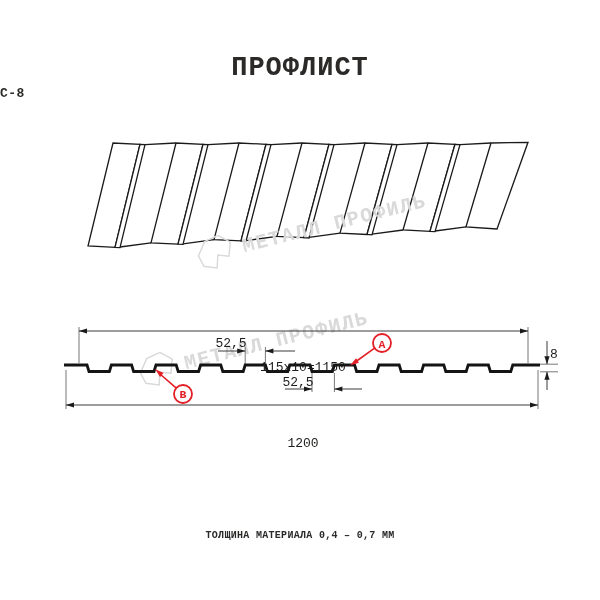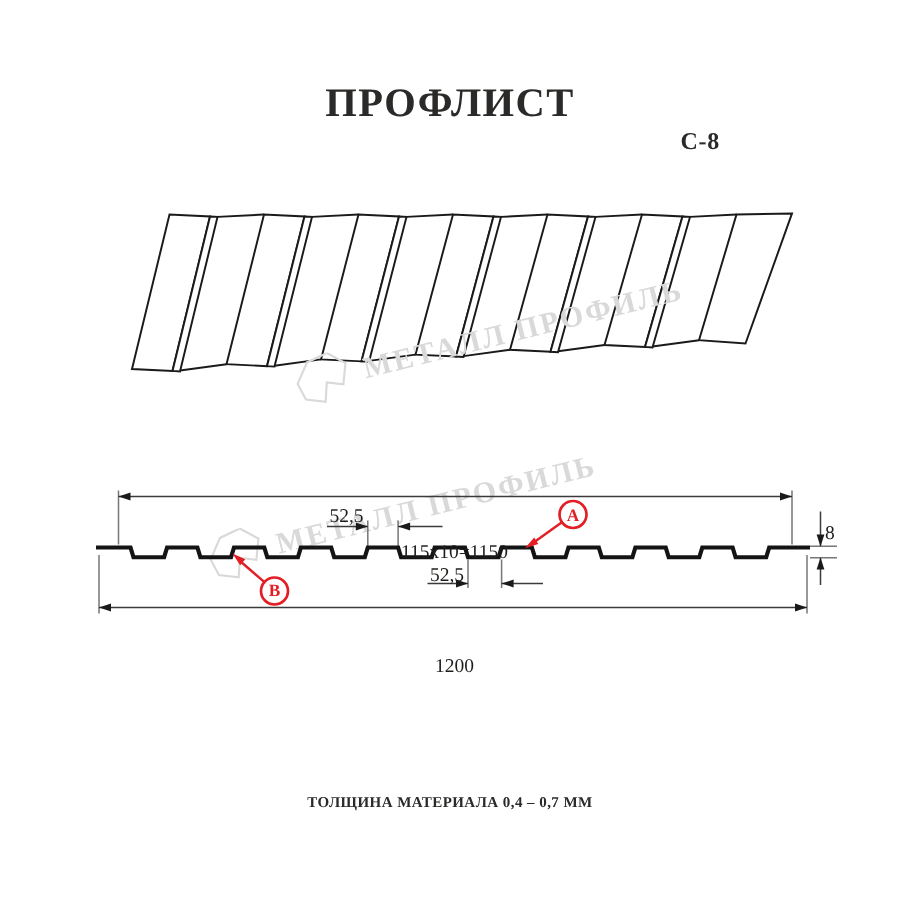--- a/index.html
+++ b/index.html
@@ -1,29 +1,29 @@
 <!DOCTYPE html>
 <html><head>
 <meta charset="utf-8">
 <style>
   html,body{margin:0;padding:0;background:#fff;}
   #canvas{position:relative;width:600px;height:600px;background:#fff;overflow:hidden;
-          font-family:Liberation Serif, serif;}
+          font-family:Liberation Mono, monospace;}
   svg.layer{position:absolute;left:0;top:0;width:600px;height:600px;}
   #sheet3d{z-index:1;}
   #sectionDrawing{z-index:3;}
   .wm{position:absolute;display:flex;align-items:center;gap:8px;z-index:2;
       color:#d9d9d9;font-weight:bold;font-size:20px;letter-spacing:1.5px;
       white-space:nowrap;transform-origin:left center;transform:rotate(-14deg);}
   #wm1{left:196px;top:241px;}
   #wm2{left:138px;top:358px;}
   .page-title{position:absolute;left:0;top:53px;width:600px;text-align:center;margin:0;
       font-size:27px;font-weight:bold;letter-spacing:1px;color:#2b2a29;z-index:4;}
-  .profile-code{position:absolute;left:0;top:86px;width:480px;text-align:right;
-      font-size:16px;font-weight:bold;letter-spacing:0.5px;color:#2b2a29;z-index:4;}
+  .profile-code{position:absolute;left:0;top:86px;width:480px;text-align:left;
+      font-size:13px;font-weight:bold;letter-spacing:0.5px;color:#2b2a29;z-index:4;}
   .footer-note{position:absolute;left:0;top:530px;width:600px;text-align:center;
       font-size:10px;font-weight:bold;letter-spacing:0.3px;color:#2b2a29;z-index:4;}
   .dim-label{position:absolute;transform:translateX(-50%);white-space:nowrap;
       font-size:13px;color:#1d1d1b;z-index:4;}
   .dim-label.no-center{transform:none;}
   .callout-letter{position:absolute;transform:translate(-50%,-50%);
       font-size:11.5px;font-weight:bold;color:#e31e24;z-index:5;}
 </style>
 </head>
 <body>

